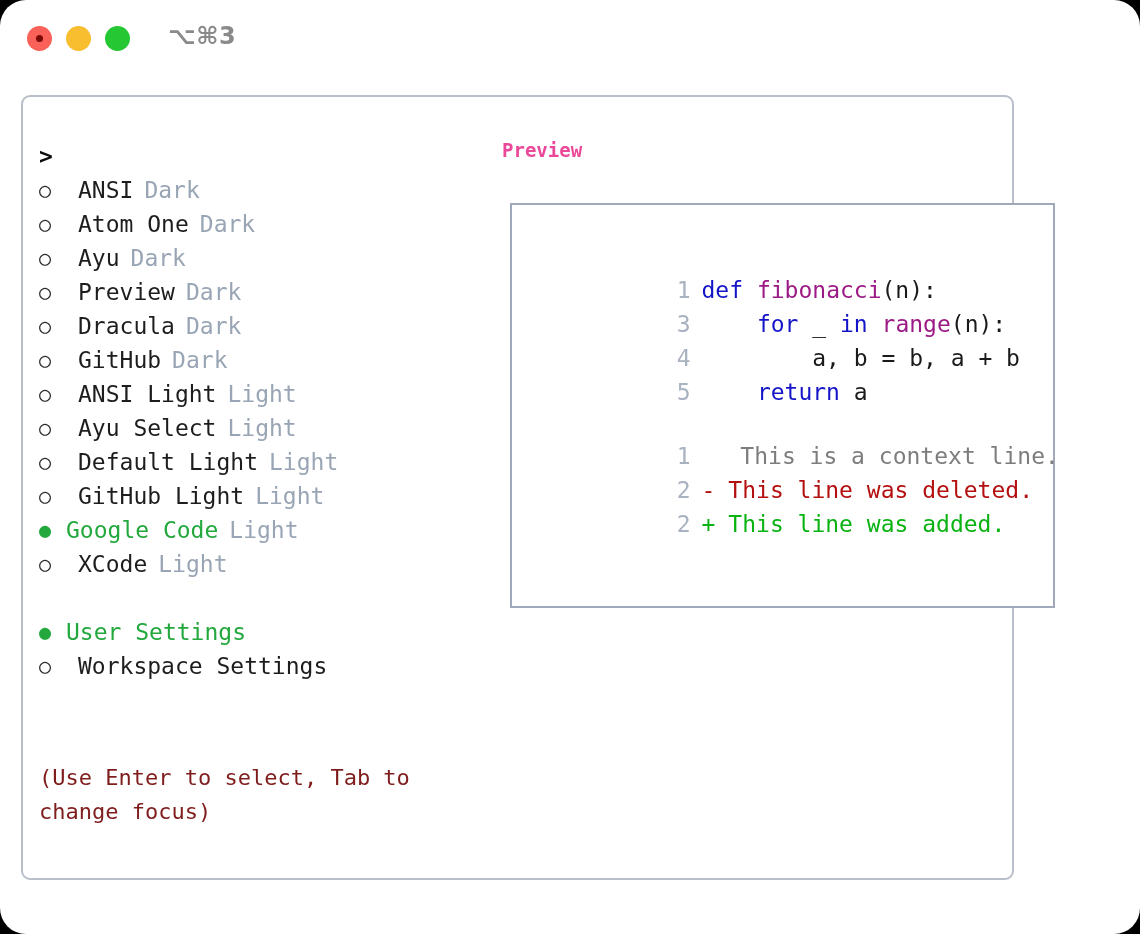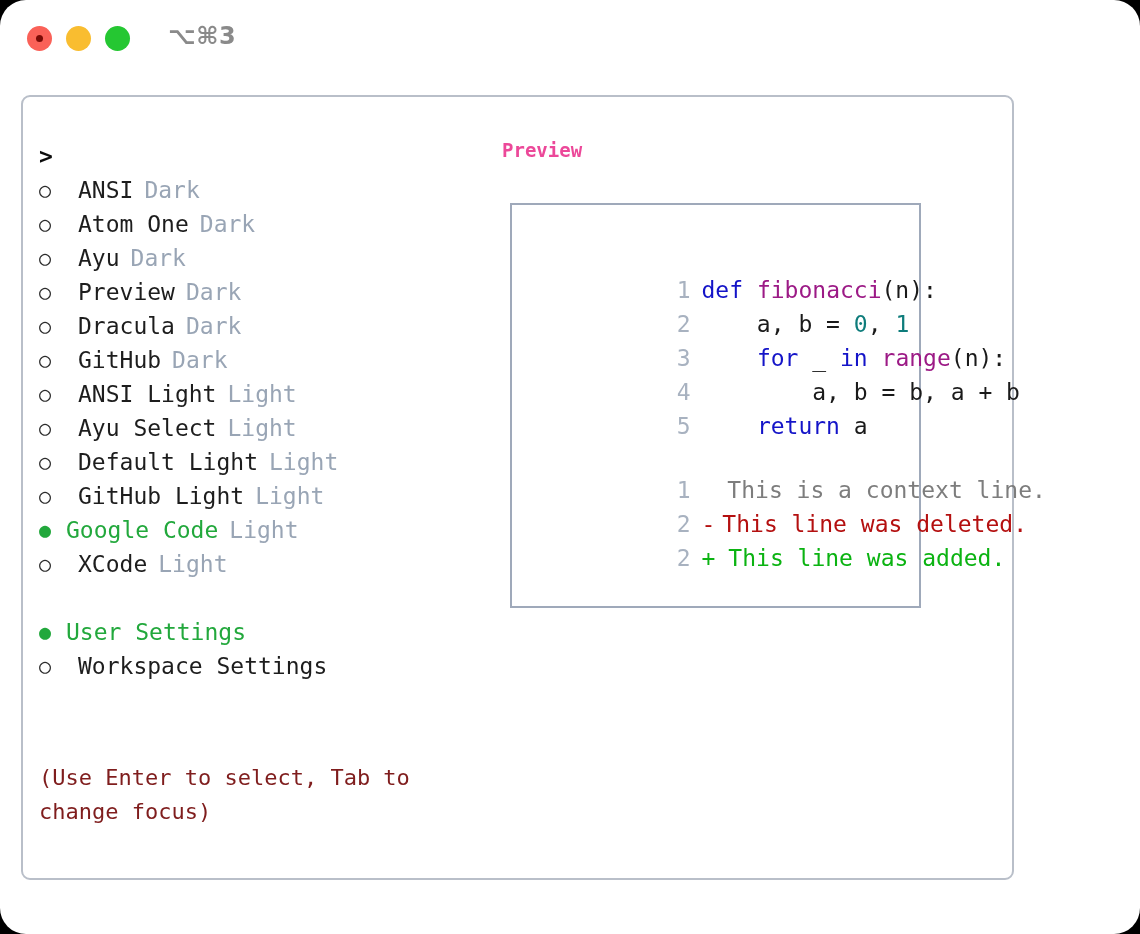--- a/index.html
+++ b/index.html
@@ -131,21 +131,21 @@
     left: 479px;
     top: 42px;
     font-size: 19px;
     font-weight: bold;
     color: #ec4899;
   }
   .preview-box {
     position: absolute;
     left: 487px;
     top: 106px;
-    width: 411px;
+    width: 545px;
     height: 405px;
     border: 2px solid #9fa9ba;
     box-sizing: border-box;
     background: #ffffff;
   }
   .code {
     position: absolute;
     left: 14px;
     top: 34px;
     font-size: 23px;
@@ -273,43 +273,40 @@
 
     <div class="preview-title">Preview</div>
 
     <div class="preview-box">
       <div class="code">
 
         <div class="cline">
           <span class="lno">1</span><span class="kw">def</span><span class="pl"> </span><span class="fn">fibonacci</span><span class="pl">(n):</span>
         </div>
 
-        <div class="cline">
-          <span class="lno">2</span><span class="pl">    a, b = </span><span class="num">0</span><span class="pl">, </span><span class="num">1</span>
-        </div>
 
         <div class="cline">
           <span class="lno">3</span><span class="pl">    </span><span class="kw">for</span><span class="pl"> _ </span><span class="kw">in</span><span class="pl"> </span><span class="fn">range</span><span class="pl">(n):</span>
         </div>
 
         <div class="cline">
           <span class="lno">4</span><span class="pl">        a, b = b, a + b</span>
         </div>
 
         <div class="cline">
           <span class="lno">5</span><span class="pl">    </span><span class="kw">return</span><span class="pl"> a</span>
         </div>
 
         <div class="gap"></div>
 
         <div class="cline">
-          <span class="lno">1</span><span class="d-ctx"> </span><span class="d-ctx" style="margin-left:12px">This is a context line.</span>
-        </div>
-        <div class="cline">
-          <span class="lno">2</span><span class="d-del">-</span><span class="d-del" style="margin-left:7px">This line was deleted.</span>
+          <span class="lno">1</span><span class="d-ctx"> </span><span class="d-ctx" style="margin-left:25px">This is a context line.</span>
+        </div>
+        <div class="cline">
+          <span class="lno">2</span><span class="d-del">-</span><span class="d-del" style="margin-left:13px">This line was deleted.</span>
         </div>
         <div class="cline">
           <span class="lno">2</span><span class="d-add">+</span><span class="d-add" style="margin-left:13px">This line was added.</span>
         </div>
 
       </div>
     </div>
 
   </div>
 </div>

